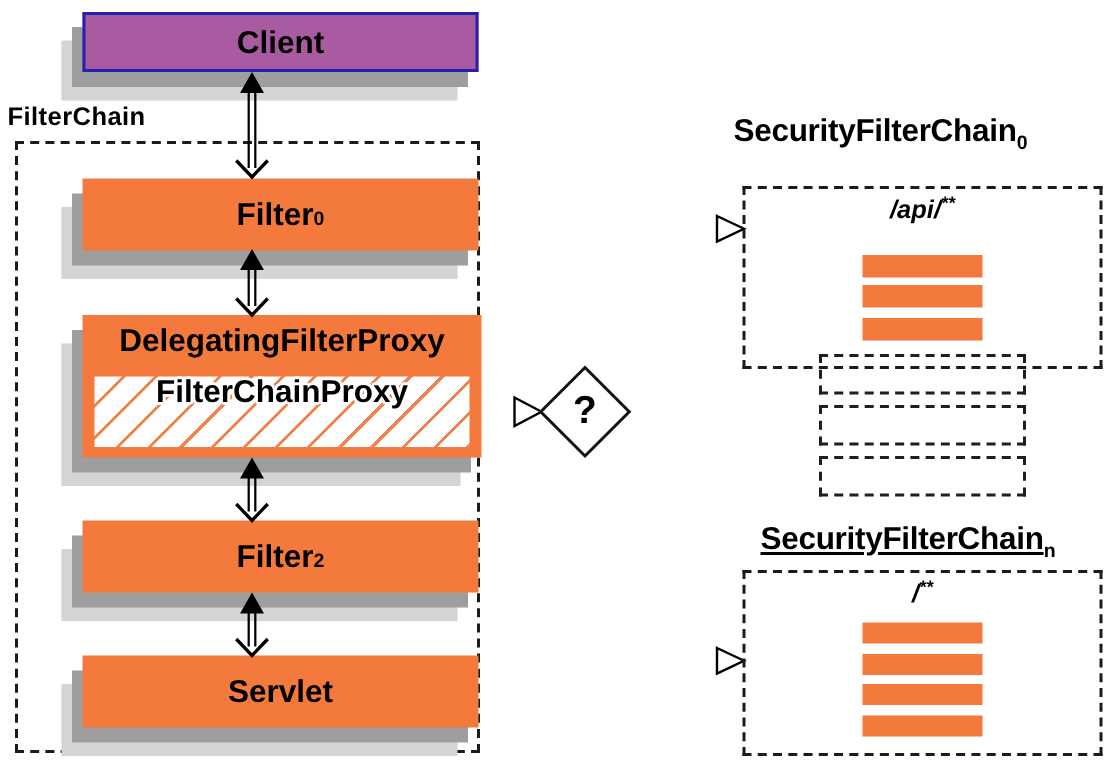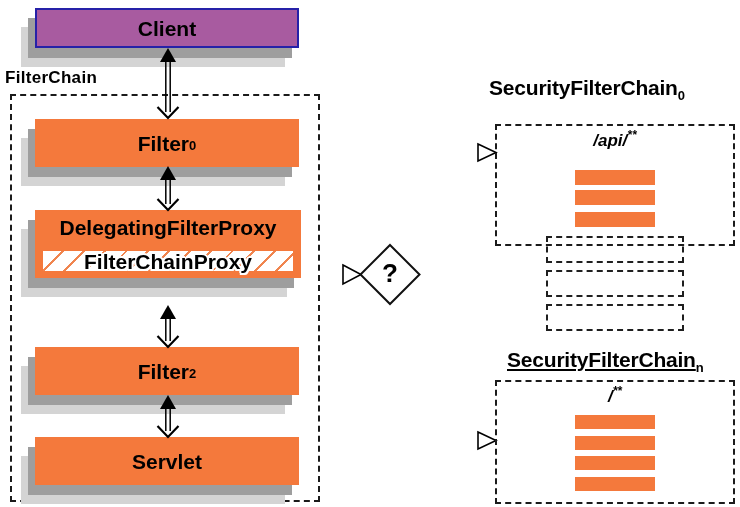--- a/index.html
+++ b/index.html
@@ -1,21 +1,21 @@
 <!DOCTYPE html>
 <html style="--orange: #f4793c; --purple: #a85ba0; --client_border: #2621a8; --shadow_dark: #9e9e9e; --shadow_light: #d4d4d4; --hatch: #f0854f;"><head>
 <meta charset="utf-8">
 <style>
   html,body{margin:0;padding:0;background:#fff;}
   #canvas{
     position:relative;width:740px;height:507px;background:#fff;
     font-family:"Liberation Sans",sans-serif;color:#000;overflow:hidden;
   }
   
-  .stack{position:absolute;}
+  .stack{position:absolute;margin-left:20px;}
   .sheet{position:absolute;inset:0;}
   .sheet.s2{background:var(--shadow_light);transform:translate(-14px,19px);}
   .sheet.s1{background:var(--shadow_dark);transform:translate(-7px,10px);}
   .face{
     position:absolute;inset:0;display:flex;align-items:center;justify-content:center;
     font-weight:bold;font-size:21px;line-height:1;
   }
   .face.orange{background:var(--orange);}
   .face.purple{background:var(--purple);border:2px solid var(--client_border);}
   sub{font-size:13px;line-height:1;transform:translateY(2px);}
@@ -67,21 +67,21 @@
 
   <div class="stack" style="left:35px;top:119px;width:264px;height:48px;">
     <div class="sheet s2"></div>
     <div class="sheet s1"></div>
     <div class="face orange">
       <span>Filter</span>
         <sub>0</sub>
     </div>
   </div>
 
-  <div class="stack" style="left:35px;top:210px;width:266px;height:68px;">
+  <div class="stack" style="left:35px;top:210px;width:266px;height:95px;">
     <div class="sheet s2"></div>
     <div class="sheet s1"></div>
     <div class="face orange" style="display:block;">
       <div class="dfp-title">DelegatingFilterProxy</div>
       <div class="dfp-inner">
         <span class="halo">FilterChainProxy</span>
       </div>
     </div>
   </div>
 

